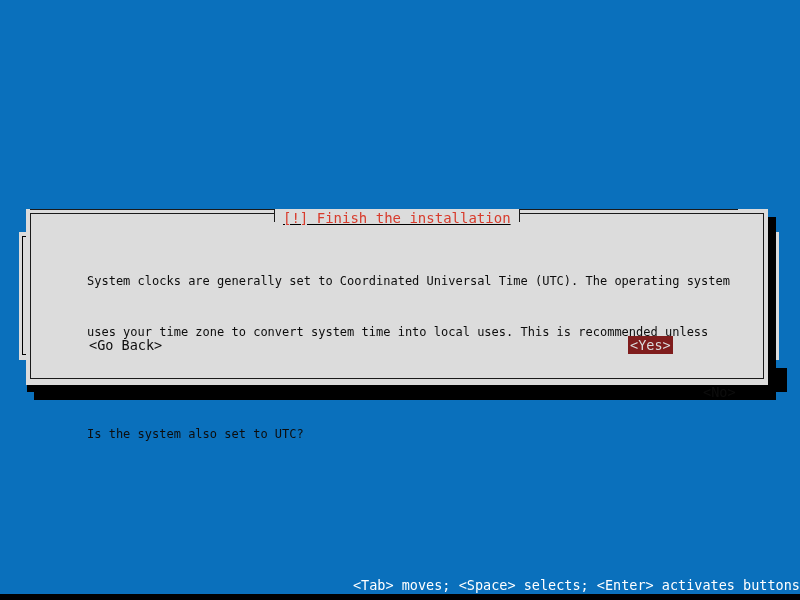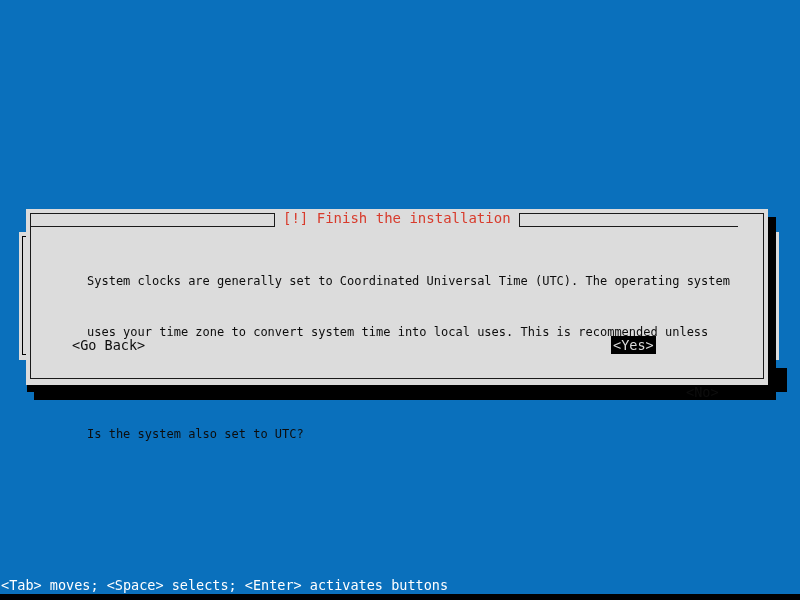--- a/index.html
+++ b/index.html
@@ -83,22 +83,23 @@
   }
 
   
   .title-row {
     position: absolute;
     left: 4px;
     top: 0px;
     width: 734px;
     height: 18px;
     display: flex;
-    align-items: flex-end;
-    box-sizing: border-box;
+    align-items: flex-start;
+    box-sizing: border-box;
+    text-decoration: underline;
   }
   .title-rule {
     height: 1px;
     background: #1a1a1a;
     flex: 0 0 auto;
   }
   .title-rule.left  { width: 244px; }
   .title-rule.right { width: 218px; }
   .title-tick {
     width: 1px;
@@ -126,55 +127,56 @@
     font-size: 12px;
     line-height: 17px;
     white-space: pre;
     margin-left: 48px;
   }
   .para-gap { height: 17px; }
 
   
   .button-row {
     position: absolute;
-    left: 25px;
+    left: 42px;
     top: 336px;
     width: 742px;
     height: 18px;
     text-decoration: underline;
   }
   .btn {
     position: absolute;
     font-size: 13.5px;
     line-height: 18px;
     white-space: pre;
     color: #0d0d0d;
     padding: 0 2px;
   }
   .btn-goback { left: 45px; }
   .btn-yes {
     left: 586px;
-    background: #000000;
+    background: #7f1d1d;
     color: #dcdcdc;
   }
   .btn-no { left: 659px; margin-top: 47px; }
 
   
   .help-bar {
     position: absolute;
     left: 0;
     bottom: 6px;
     width: 800px;
     height: 18px;
     color: #ffffff;
     font-size: 13.5px;
     line-height: 18px;
     white-space: pre;
     padding-left: 1px;
     box-sizing: border-box;
+    text-align: right;
   }
   .bottom-strip {
     position: absolute;
     left: 0;
     bottom: 0;
     width: 800px;
     height: 6px;
     background: #000;
   }
 </style>

